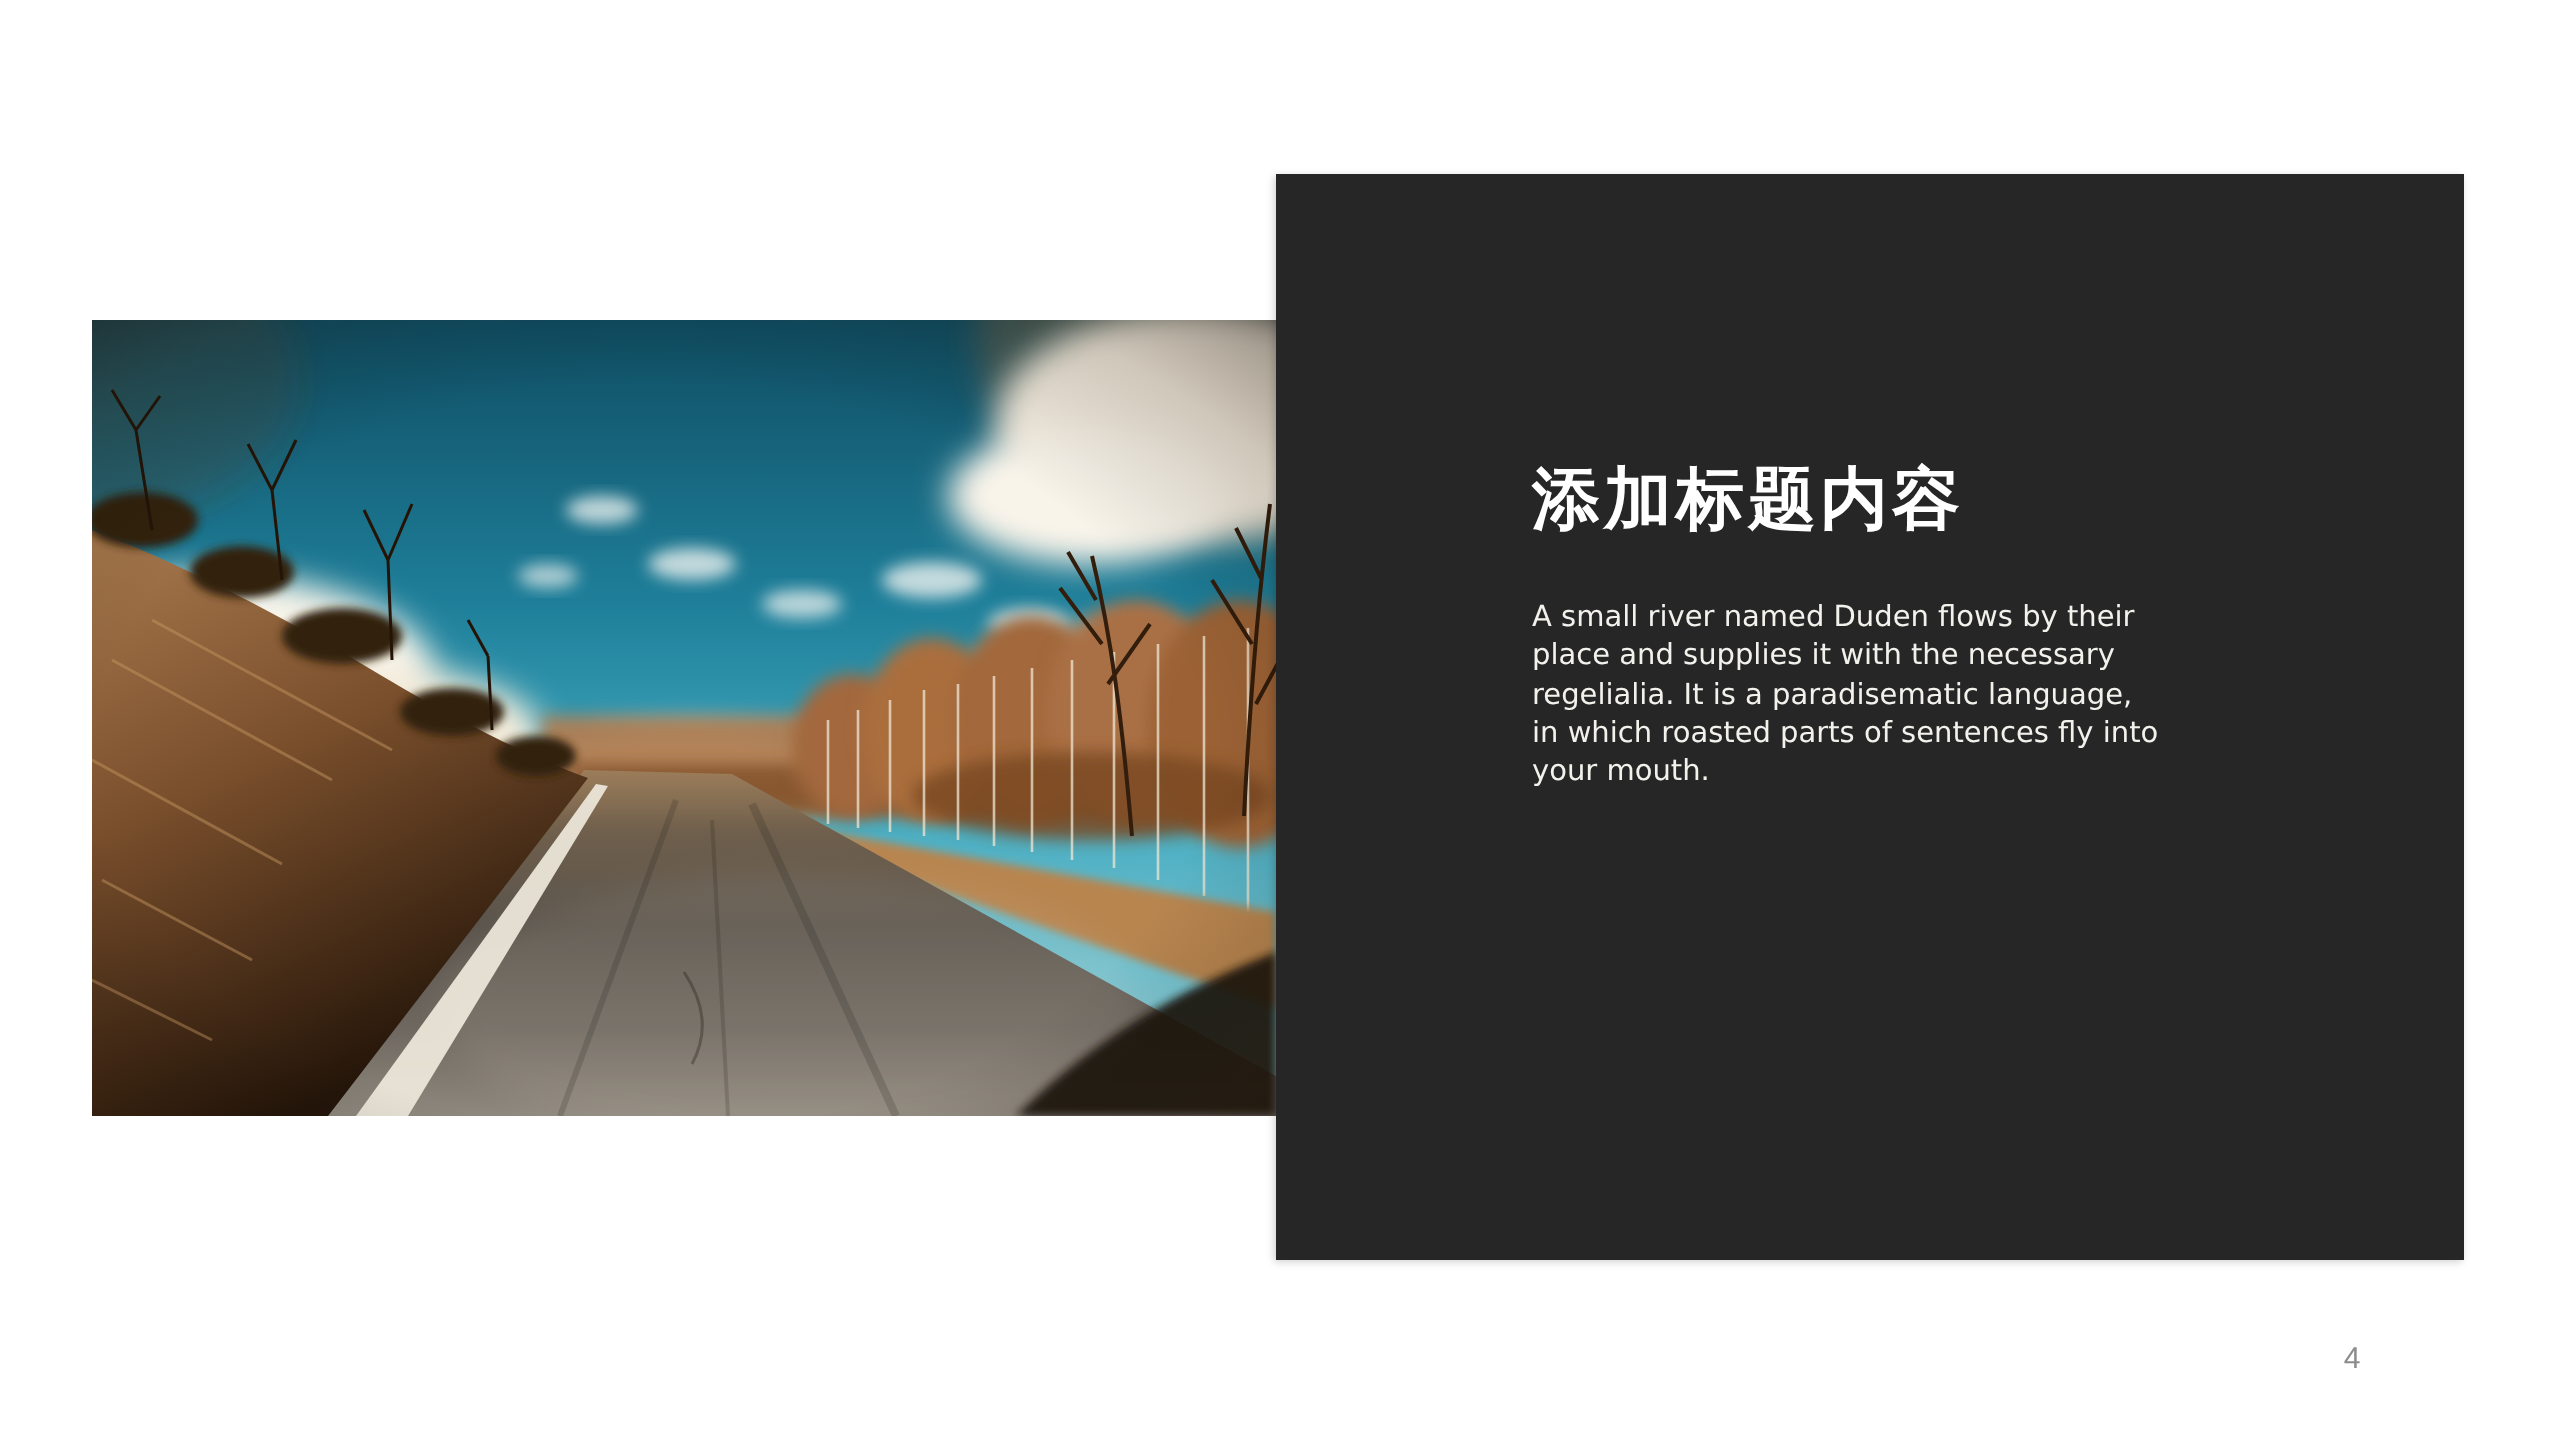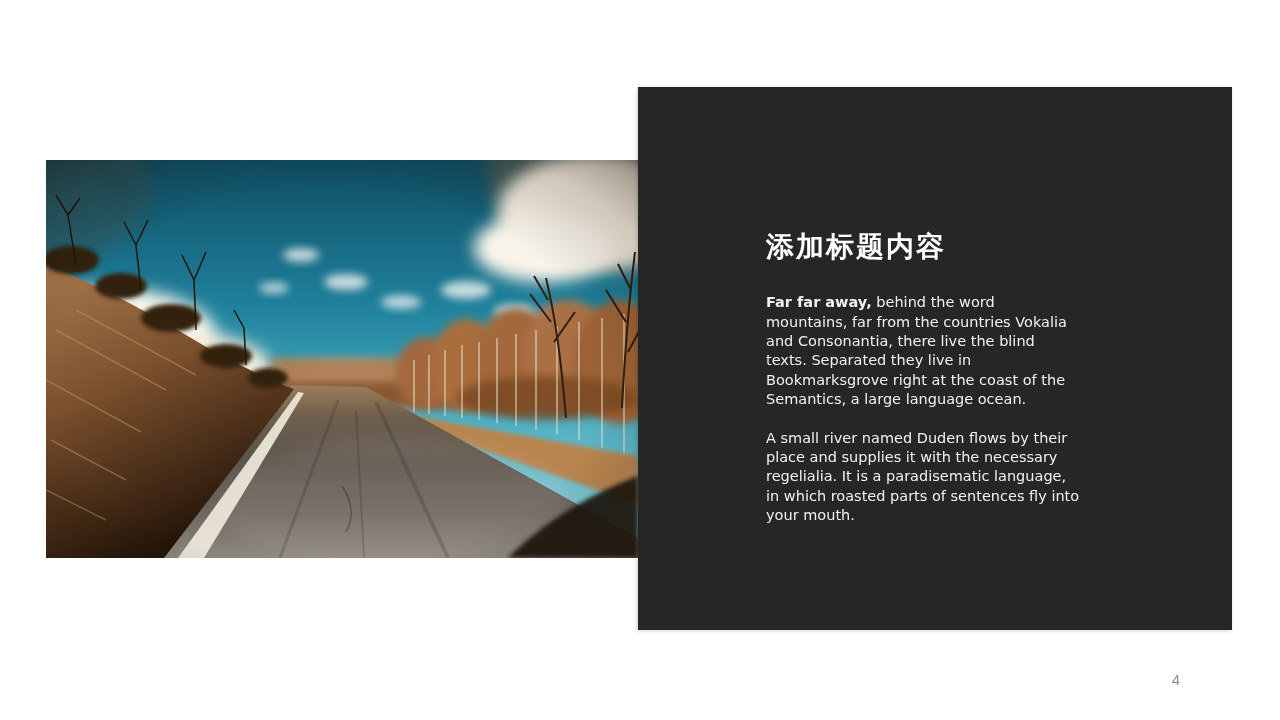--- a/index.html
+++ b/index.html
@@ -39,21 +39,21 @@
   }
   .panel-content {
     position: absolute;
     left: 128px;
     top: 145px;
     width: 330px;
   }
   .panel-title {
     margin: 0;
     color: #ffffff;
-    font-size: 28px;
+    font-size: 34px;
     line-height: 1.08;
     font-weight: bold;
     letter-spacing: 2px;
     font-family: "Liberation Sans", sans-serif;
   }
   .panel-body {
     margin-top: 31px;
     width: 314px;
     color: #f2f1ec;
     font-family: cursive, "DejaVu Sans", sans-serif;
@@ -218,21 +218,20 @@
       <path d="M592,316 C545,334 500,360 462,398 L592,398 Z" fill="#1d120a" opacity="0.92" filter="url(#b2)"></path>
 
       <rect x="0" y="0" width="592" height="398" fill="url(#vig)"></rect>
     </svg>
   </div>
 
   <div class="panel">
     <div class="panel-content">
       <h1 class="panel-title">添加标题内容</h1>
       <div class="panel-body">
-        <p><span class="lead-bold">Far far away,</span> <span>behind the word mountains, far from the countries Vokalia and Consonantia, there live the blind texts. Separated they live in Bookmarksgrove right at the coast of the Semantics, a large language ocean.</span></p>
         <p>A small river named Duden flows by their place and supplies it with the necessary regelialia. It is a paradisematic language, in which roasted parts of sentences fly into your mouth.</p>
       </div>
     </div>
   </div>
 
   <div class="page-number">4</div>
 
 </div>
 
 </body></html>

